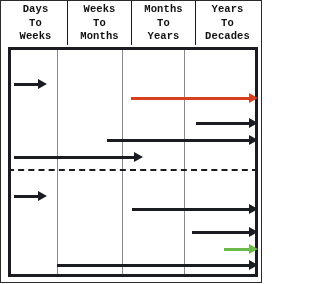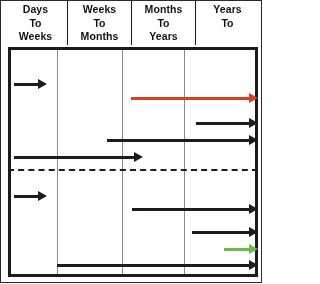--- a/index.html
+++ b/index.html
@@ -6,21 +6,21 @@
   body{width:263px;height:284px;font-family:"Liberation Serif",serif;position:relative;overflow:hidden;}
 
   #diagram{position:absolute;left:0;top:0;width:263px;height:284px;}
 
   
   .header-row{position:absolute;left:4px;top:1px;width:255px;height:44px;display:flex;}
   .header-cell{flex:1 1 0;display:flex;flex-direction:column;align-items:center;justify-content:flex-start;
                padding-top:2px;box-sizing:border-box;border-right:1px solid #1a1a1a;}
   .header-cell:last-child{border-right:none;}
   .header-cell span{font-weight:bold;font-size:10.5px;line-height:13.5px;color:#111;letter-spacing:.1px;
-                    font-family:Liberation Sans, sans-serif;white-space:nowrap;}
+                    font-family:Liberation Mono, monospace;white-space:nowrap;}
 
   
   .outer-frame{position:absolute;left:0;top:0;width:262px;height:283px;border:1px solid #2b2b2b;box-sizing:border-box;}
 
   
   .body-box{position:absolute;left:8px;top:47px;width:250px;height:230px;
             border:3px solid #1b1b22;box-sizing:border-box;background:#fff;}
 
   .vline{position:absolute;width:1px;background:#8a8a8a;}
 
@@ -55,20 +55,21 @@
 
     <div class="header-cell">
       <span>Months</span>
       <span>To</span>
       <span>Years</span>
     </div>
 
     <div class="header-cell">
       <span>Years</span>
       <span>To</span>
+      <span>Decades</span>
     </div>
 
   </div>
 
   <div class="body-box"></div>
 
   <div id="vlines">
       <div class="vline" style="left: 57px; top: 50px; height: 224px; background: rgb(138, 138, 138);"></div>
       <div class="vline" style="left: 122px; top: 50px; height: 224px; background: rgb(138, 138, 138);"></div>
       <div class="vline" style="left: 184px; top: 50px; height: 224px; background: rgb(138, 138, 138);"></div>

